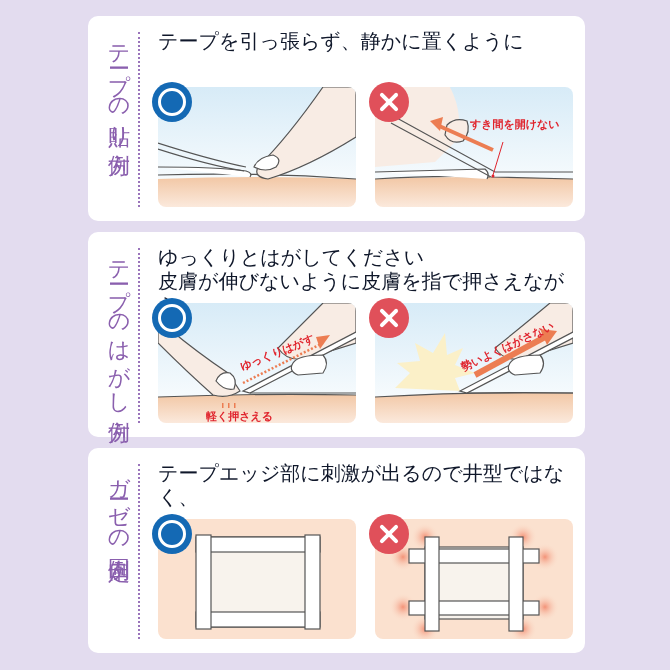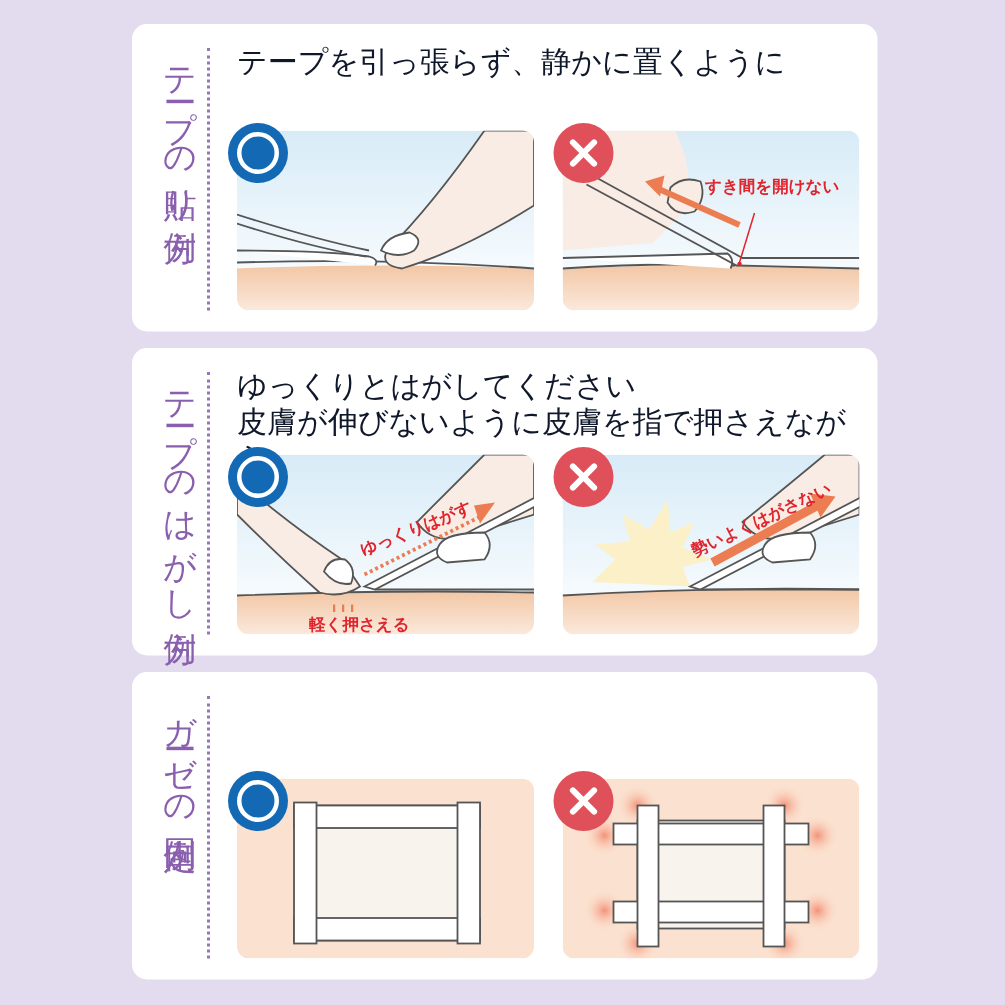--- a/index.html
+++ b/index.html
@@ -178,20 +178,21 @@
       <polygon points="165,26 182,28 172,42" fill="#ec7d52"></polygon>
     </svg>
     <div class="lbl" style="left:82px;top:36px;transform:rotate(-25deg);">勢いよくはがさない</div>
   </div>
 </div>
 
 <div class="card card3">
   <div class="vtitle">ガーゼの固定例</div>
   <div class="dots"></div>
   <div class="instr">
+    <div>テープエッジ部に刺激が出るので井型ではなく、</div>
   </div>
   <div class="badge ok b-left"></div>
   <div class="panel left">
     <svg width="198" height="120" viewBox="0 0 198 120">
       <rect width="198" height="120" fill="#fbe1cf"></rect>
       <rect x="45" y="18" width="110" height="90" fill="#f8f3ed" stroke="#555" stroke-width="1.2"></rect>
       <rect x="38" y="18" width="124" height="15" fill="#fff" stroke="#555" stroke-width="1.2"></rect>
       <rect x="38" y="93" width="124" height="15" fill="#fff" stroke="#555" stroke-width="1.2"></rect>
       <rect x="38" y="16" width="15" height="94" fill="#fff" stroke="#555" stroke-width="1.2"></rect>
       <rect x="147" y="16" width="15" height="94" fill="#fff" stroke="#555" stroke-width="1.2"></rect>

